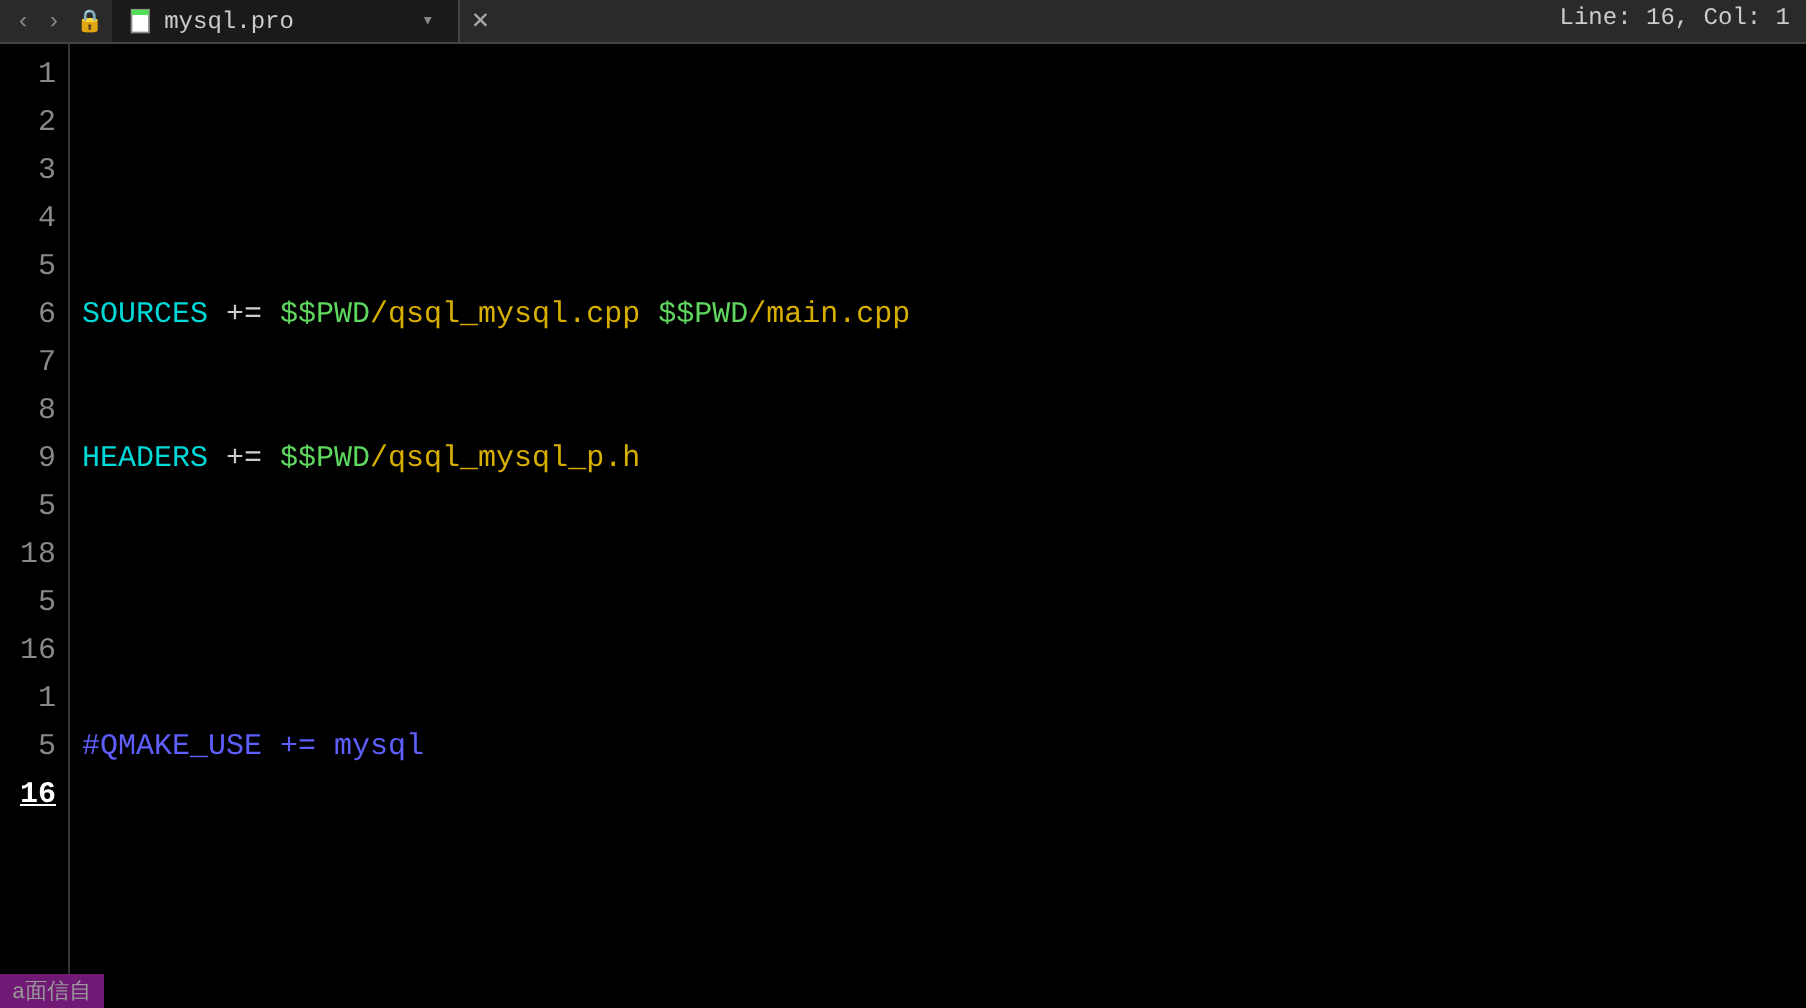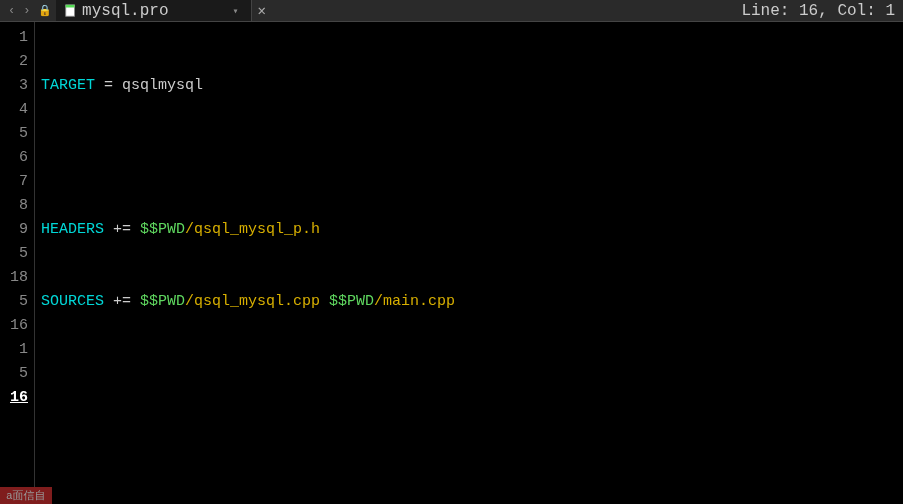--- a/index.html
+++ b/index.html
@@ -52,40 +52,40 @@
       display: inline-flex;
       align-items: center;
       justify-content: center;
     }
     .file-icon svg {
       width: 14px;
       height: 14px;
     }
     .tab-name {
       color: #ccc;
-      font-size: 16px;
+      font-size: 12px;
       margin-right: 60px;
     }
     .tab-dropdown {
       color: #888;
       font-size: 10px;
       padding: 0 4px;
     }
     .tab-close {
       color: #aaa;
       font-size: 14px;
       padding: 0 6px;
       cursor: pointer;
     }
     .status-bar {
       position: absolute;
       right: 8px;
       top: 2px;
       color: #ccc;
-      font-size: 16px;
+      font-size: 12px;
     }
     .editor {
       display: flex;
       height: calc(100% - 22px);
       background: #000;
     }
     .gutter {
       width: 35px;
       background: #000;
       border-right: 1px solid #333;
@@ -118,21 +118,21 @@
     .var { color: #5fd75f; }
     .path { color: #d7af00; }
     .comment { color: #5f5fff; }
     @keyframes blink {
       50% { opacity: 0; }
     }
     .bottom-tab {
       position: absolute;
       bottom: 0;
       left: 0;
-      background: #7f1d1d;
+      background: #701a75;
       color: #999;
       font-size: 11px;
       padding: 1px 6px;
       display: flex;
       align-items: center;
       gap: 40px;
     }
   </style>
 </head>
 <body>
@@ -168,25 +168,25 @@
     <div>9</div>
     <div>5</div>
     <div>18</div>
     <div>5</div>
     <div>16</div>
     <div>1</div>
     <div>5</div>
     <div class="current">16</div>
   </div>
   <div class="code">
-    <div class="line"><span class="kw1">TARGET</span><span> = qsqlmysql</span></div>
     <div class="line"></div>
+    <div class="line"><span class="kw1">SOURCES</span><span> += </span><span class="var">$$PWD</span><span class="path">/qsql_mysql.cpp </span><span class="var">$$PWD</span><span class="path">/main.cpp</span></div>
     <div class="line"><span class="kw1">HEADERS</span><span> += </span><span class="var">$$PWD</span><span class="path">/qsql_mysql_p.h</span></div>
-    <div class="line"><span class="kw1">SOURCES</span><span> += </span><span class="var">$$PWD</span><span class="path">/qsql_mysql.cpp </span><span class="var">$$PWD</span><span class="path">/main.cpp</span></div>
     <div class="line"></div>
+    <div class="line"><span class="comment">#QMAKE_USE += mysql</span></div>
     
     
     
     
     
     
     
     
     
     

